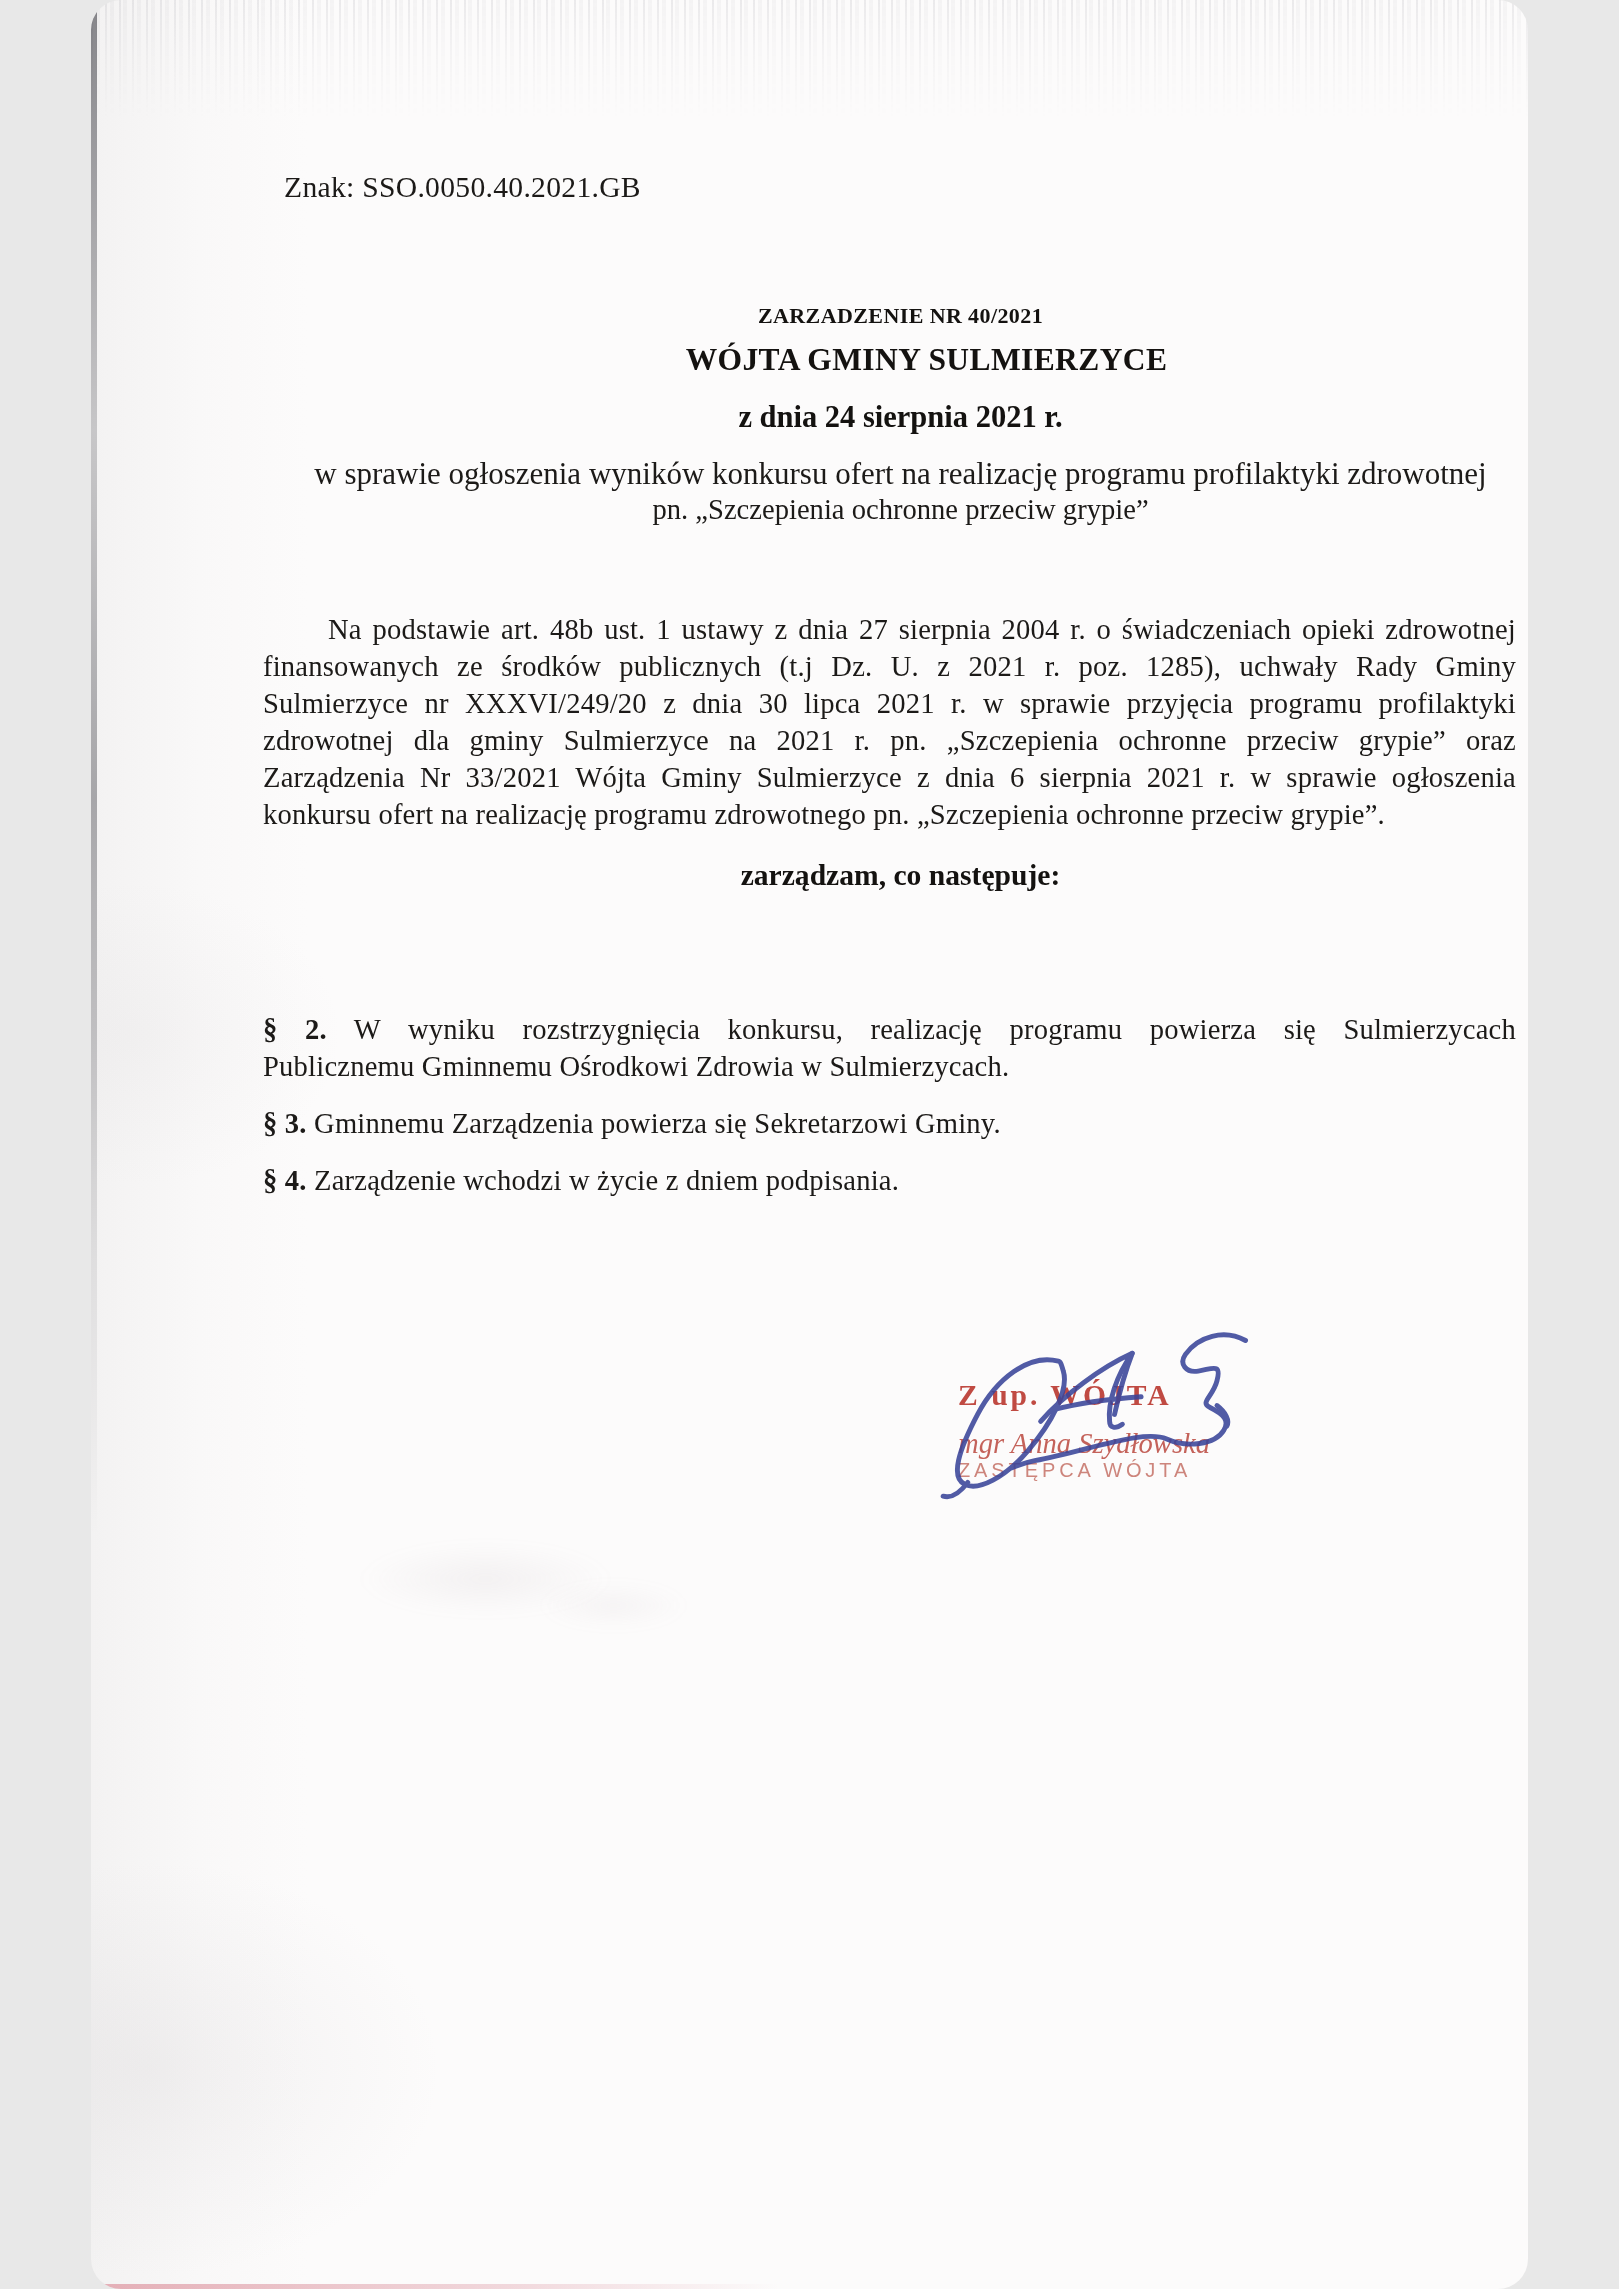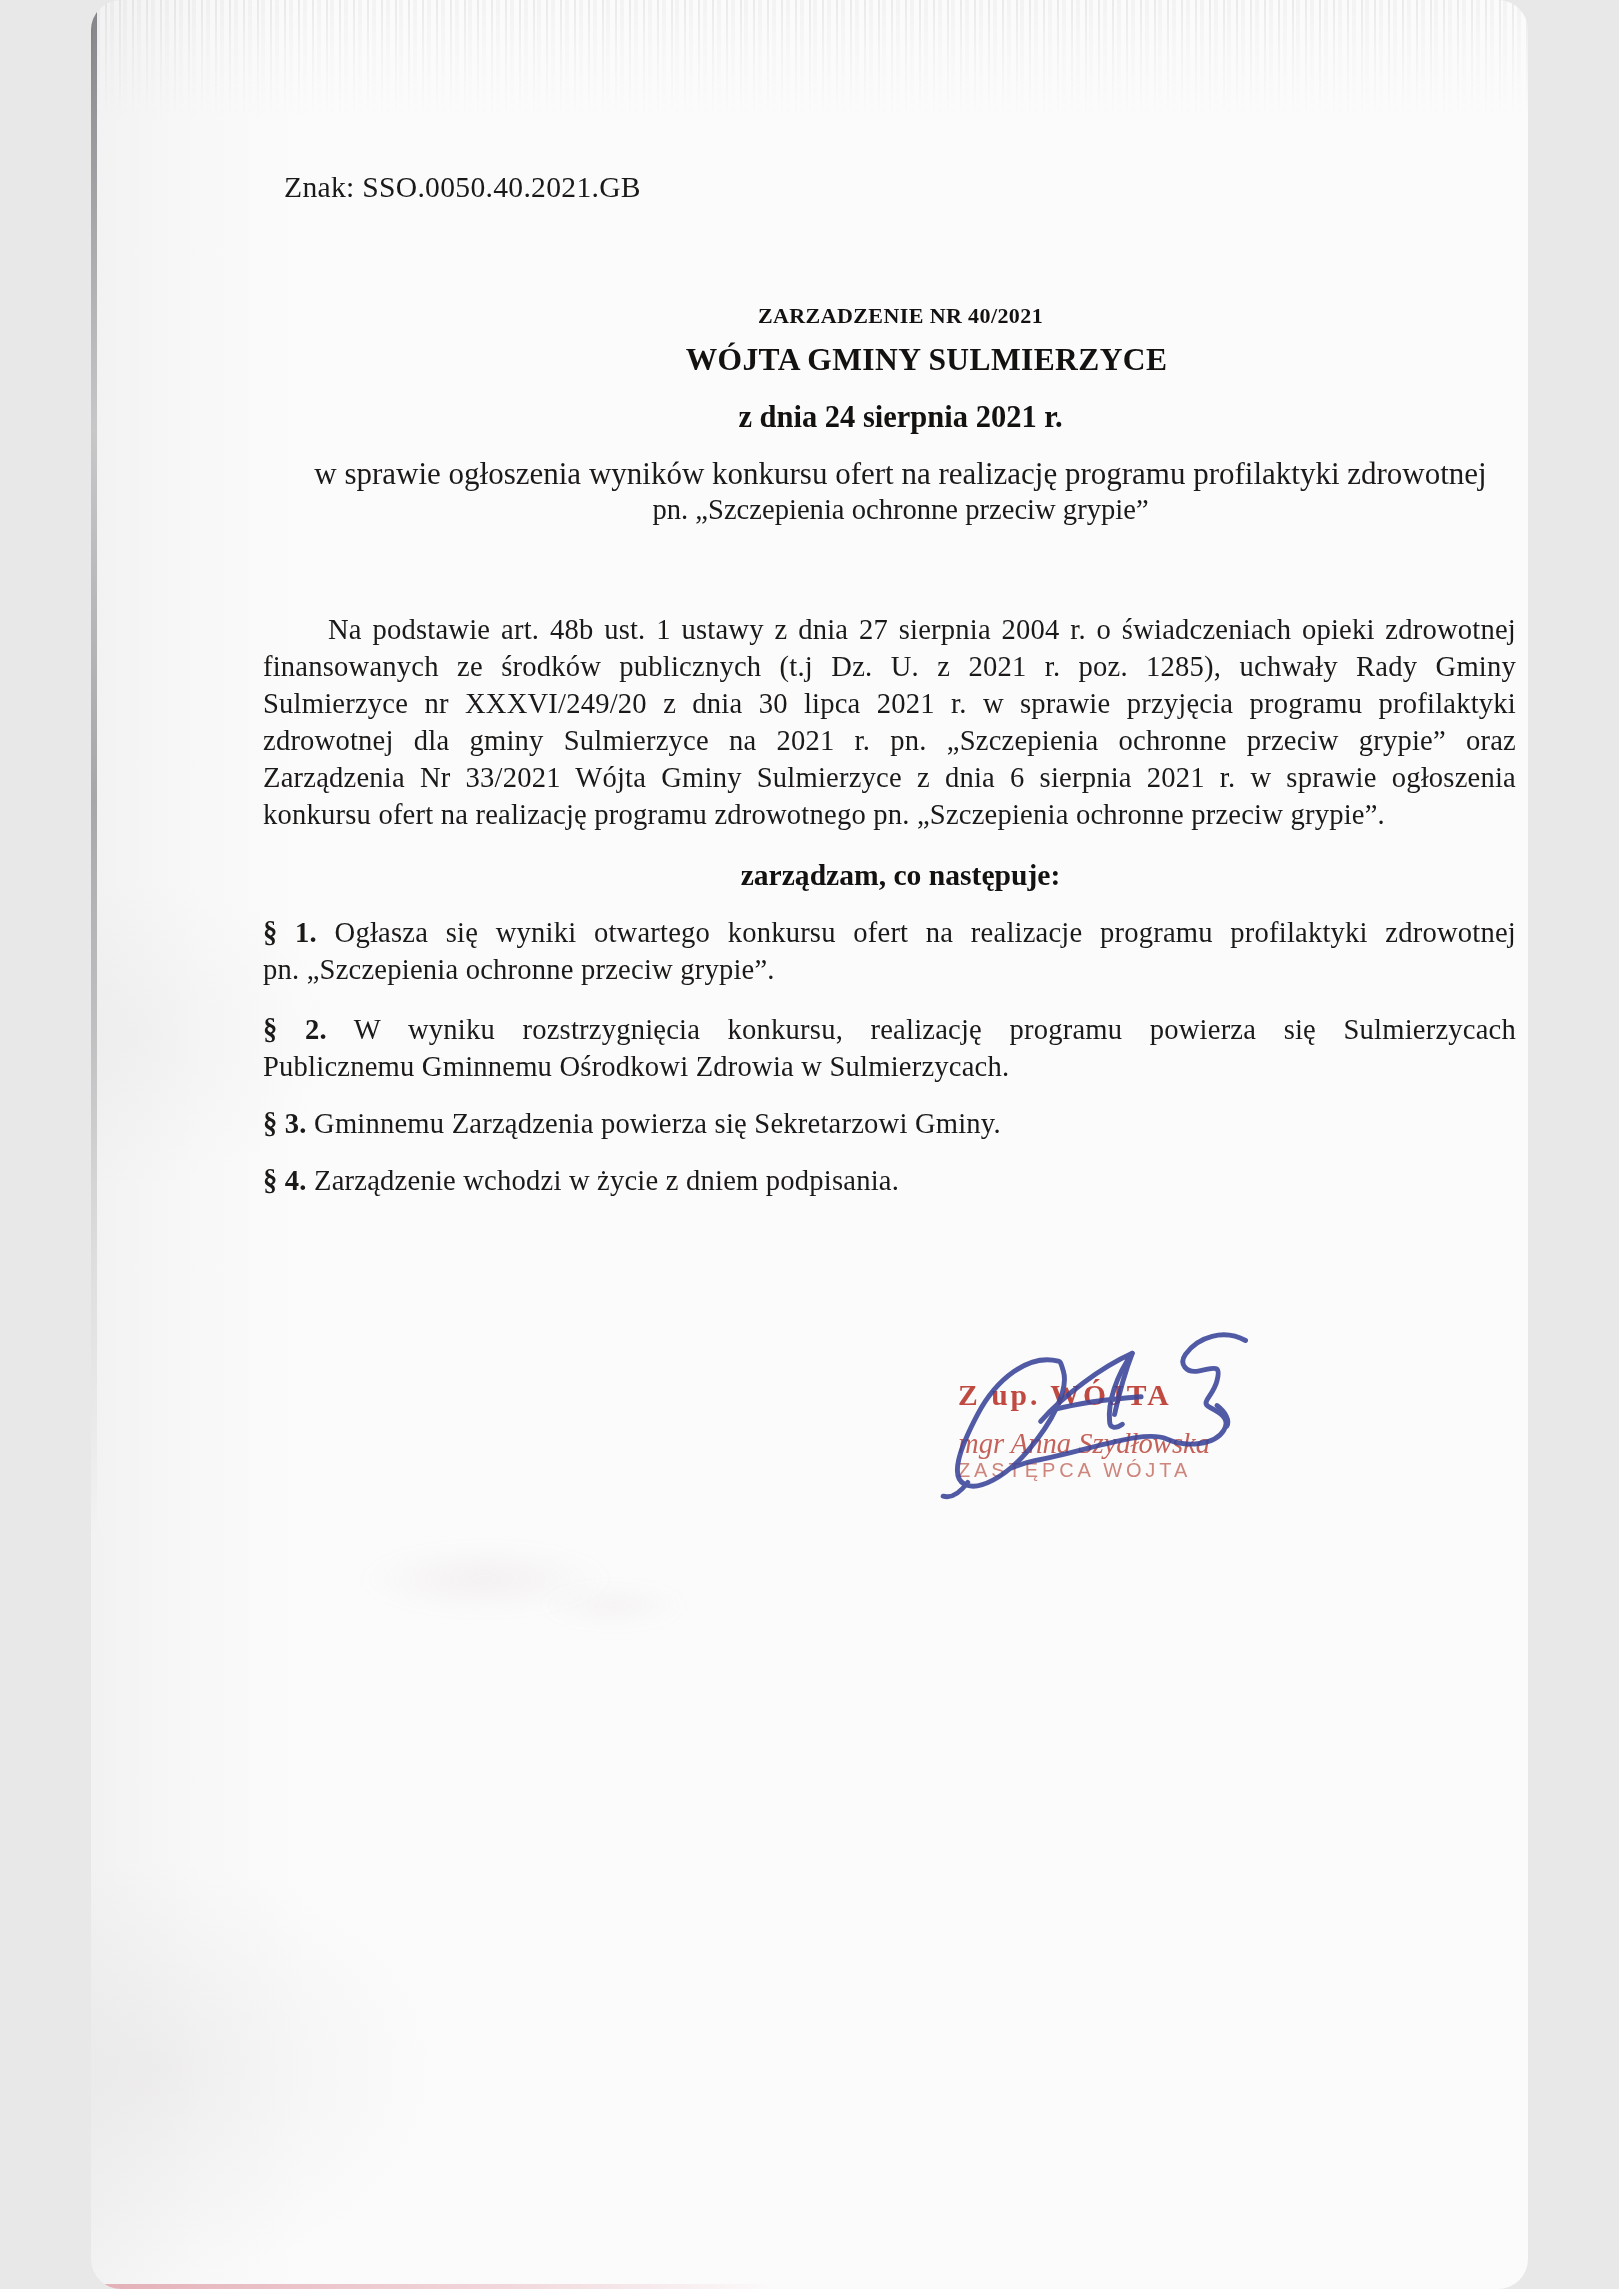--- a/index.html
+++ b/index.html
@@ -94,24 +94,20 @@
     <div class="jline indent">Na podstawie art. 48b ust. 1 ustawy z dnia 27 sierpnia 2004 r. o świadczeniach opieki zdrowotnej</div>
     <div class="jline">finansowanych ze środków publicznych (t.j Dz. U. z 2021 r. poz. 1285), uchwały Rady Gminy</div>
     <div class="jline">Sulmierzyce nr XXXVI/249/20 z dnia 30 lipca 2021 r. w sprawie przyjęcia programu profilaktyki</div>
     <div class="jline">zdrowotnej dla gminy Sulmierzyce na 2021 r. pn. „Szczepienia ochronne przeciw grypie” oraz</div>
     <div class="jline">Zarządzenia Nr 33/2021 Wójta Gminy Sulmierzyce z dnia 6 sierpnia 2021 r. w sprawie ogłoszenia</div>
     <div class="lline">konkursu ofert na realizację programu zdrowotnego pn. „Szczepienia ochronne przeciw grypie”.</div>
   </div>
 
   <div class="centerline order">zarządzam, co następuje:</div>
 
-  <div class="para sec1">
-    <div class="jline"><span class="secnum">§ 1.</span><span> Ogłasza się wyniki otwartego konkursu ofert na realizacje programu profilaktyki zdrowotnej</span></div>
-    <div class="lline">pn. „Szczepienia ochronne przeciw grypie”.</div>
-  </div>
 
   <div class="para sec2">
     <div class="jline"><span class="secnum">§ 2.</span><span> W wyniku rozstrzygnięcia konkursu, realizację programu powierza się Sulmierzycach</span></div>
     <div class="lline">Publicznemu Gminnemu Ośrodkowi Zdrowia w Sulmierzycach.</div>
   </div>
 
   <div class="para sec3">
     <div class="lline"><span class="secnum">§ 3.</span><span> Gminnemu Zarządzenia powierza się Sekretarzowi Gminy.</span></div>
   </div>
 

